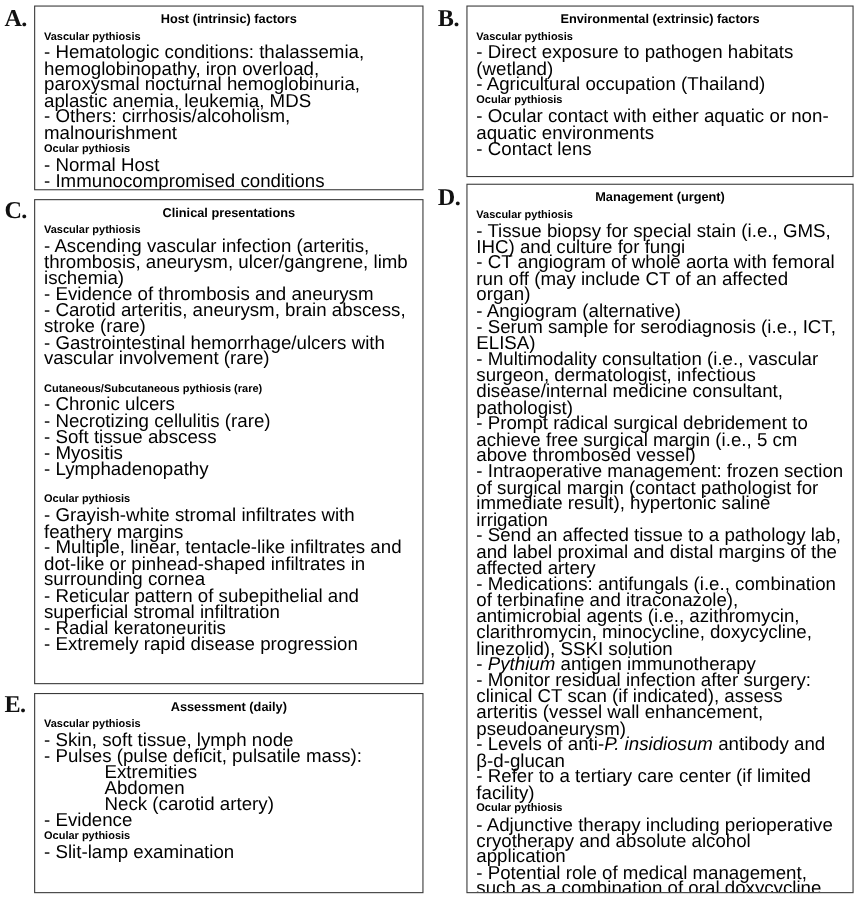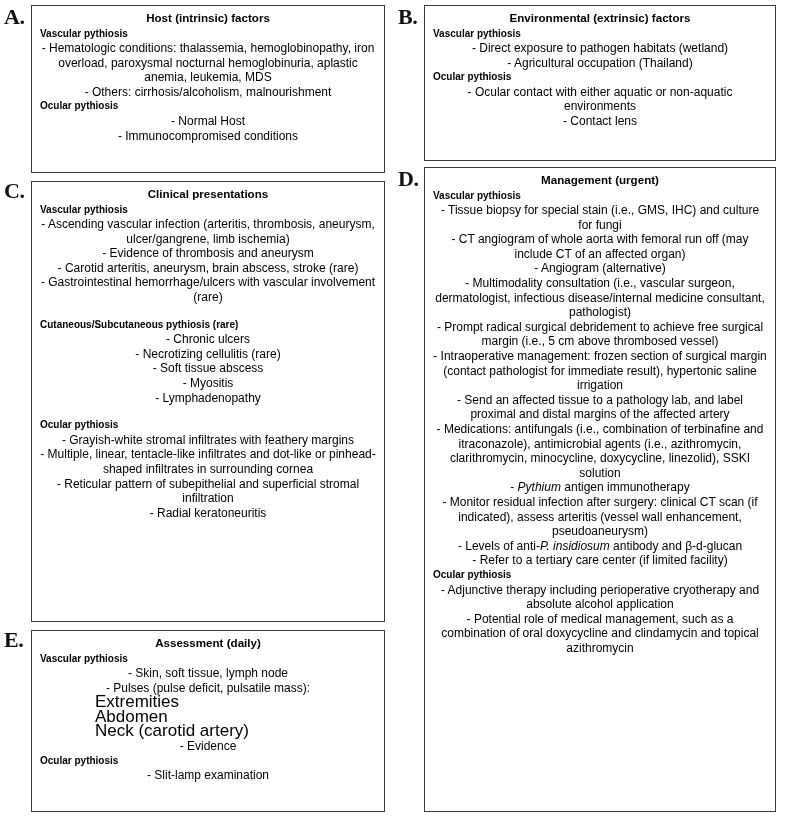--- a/index.html
+++ b/index.html
@@ -49,25 +49,24 @@
   }
 
   .subhead {
     font-weight: bold;
     font-size: 10px;
     line-height: 14.6px;
     margin: 0;
   }
 
   .item {
-    font-size: 12px;
+    font-size: 17px;
     line-height: 14.6px;
     margin: 0;
     text-indent: 0;
-    text-align: center;
   }
 
   .sub-item {
     font-size: 17px;
     line-height: 14.6px;
     margin: 0;
     padding-left: 55px;
   }
 
   .spacer {
@@ -139,30 +138,32 @@
     <div class="item">- Myositis</div>
     <div class="item">- Lymphadenopathy</div>
 
     <div class="spacer"></div>
 
     <div class="subhead">Ocular pythiosis</div>
     <div class="item">- Grayish-white stromal infiltrates with feathery margins</div>
     <div class="item">- Multiple, linear, tentacle-like infiltrates and dot-like or pinhead-shaped infiltrates in surrounding cornea</div>
     <div class="item">- Reticular pattern of subepithelial and superficial stromal infiltration</div>
     <div class="item">- Radial keratoneuritis</div>
+    <div class="item">- Extremely rapid disease progression</div>
   </div>
 
   <div class="panel-letter" id="letter-d">D.</div>
   <div class="box" id="box-d">
     <div class="box-title">Management (urgent)</div>
 
     <div class="subhead">Vascular pythiosis</div>
     <div class="item">- Tissue biopsy for special stain (i.e., GMS, IHC) and culture for fungi</div>
     <div class="item">- CT angiogram of whole aorta with femoral run off (may include CT of an affected organ)</div>
     <div class="item">- Angiogram (alternative)</div>
+    <div class="item">- Serum sample for serodiagnosis (i.e., ICT, ELISA)</div>
     <div class="item">- Multimodality consultation (i.e., vascular surgeon, dermatologist, infectious disease/internal medicine consultant, pathologist)</div>
     <div class="item">- Prompt radical surgical debridement to achieve free surgical margin (i.e., 5 cm above thrombosed vessel)</div>
     <div class="item">- Intraoperative management: frozen section of surgical margin (contact pathologist for immediate result), hypertonic saline irrigation</div>
     <div class="item">- Send an affected tissue to a pathology lab, and label proximal and distal margins of the affected artery</div>
     <div class="item">- Medications: antifungals (i.e., combination of terbinafine and itraconazole), antimicrobial agents (i.e., azithromycin, clarithromycin, minocycline, doxycycline, linezolid), SSKI solution</div>
     <div class="item"><span>- </span><span class="it">Pythium</span><span> antigen immunotherapy</span></div>
     <div class="item">- Monitor residual infection after surgery: clinical CT scan (if indicated), assess arteritis (vessel wall enhancement, pseudoaneurysm)</div>
     <div class="item"><span>- Levels of anti-</span><span class="it">P. insidiosum</span><span> antibody and β-d-glucan</span></div>
     <div class="item">- Refer to a tertiary care center (if limited facility)</div>
 

